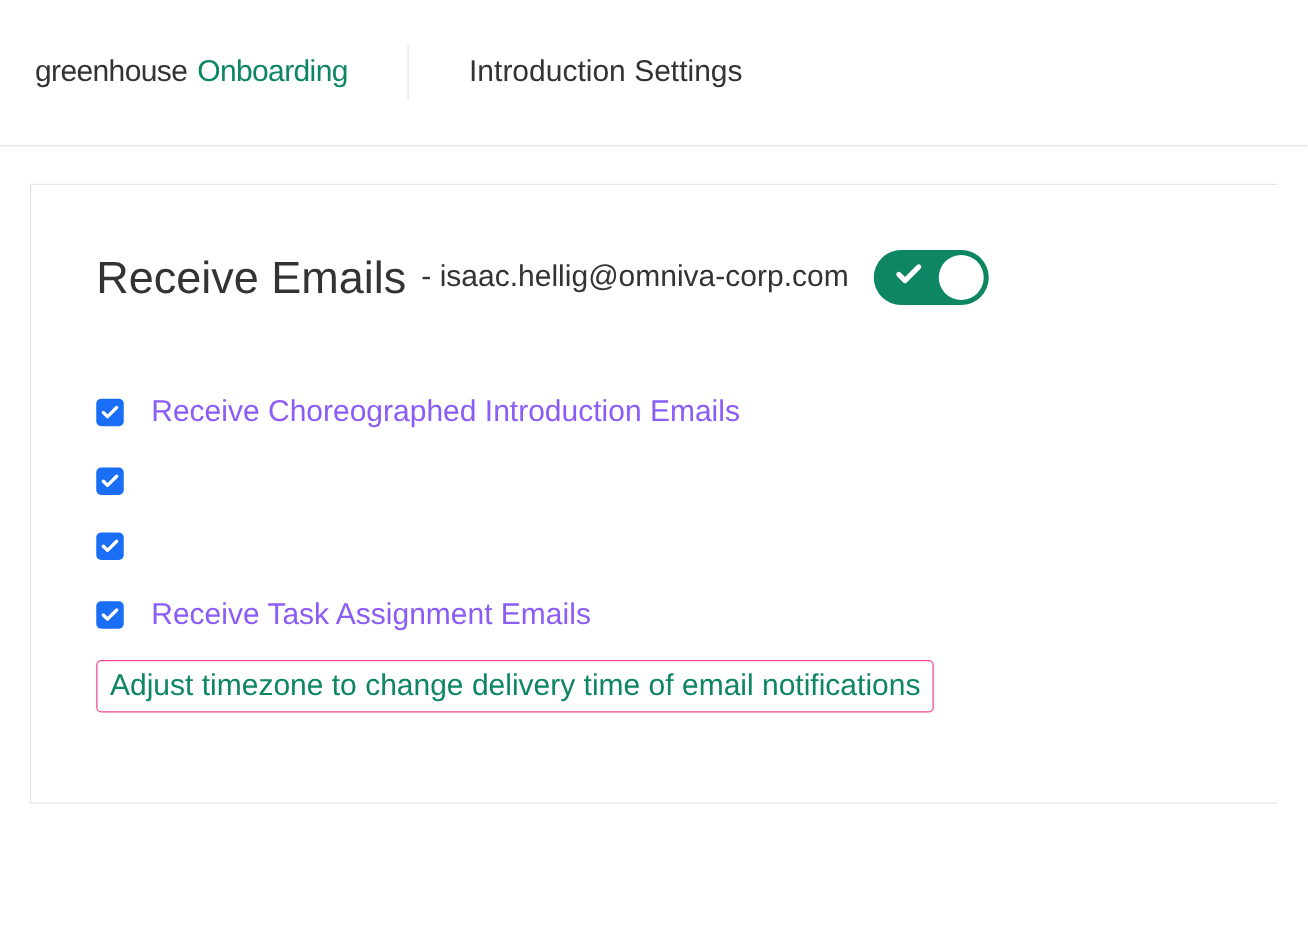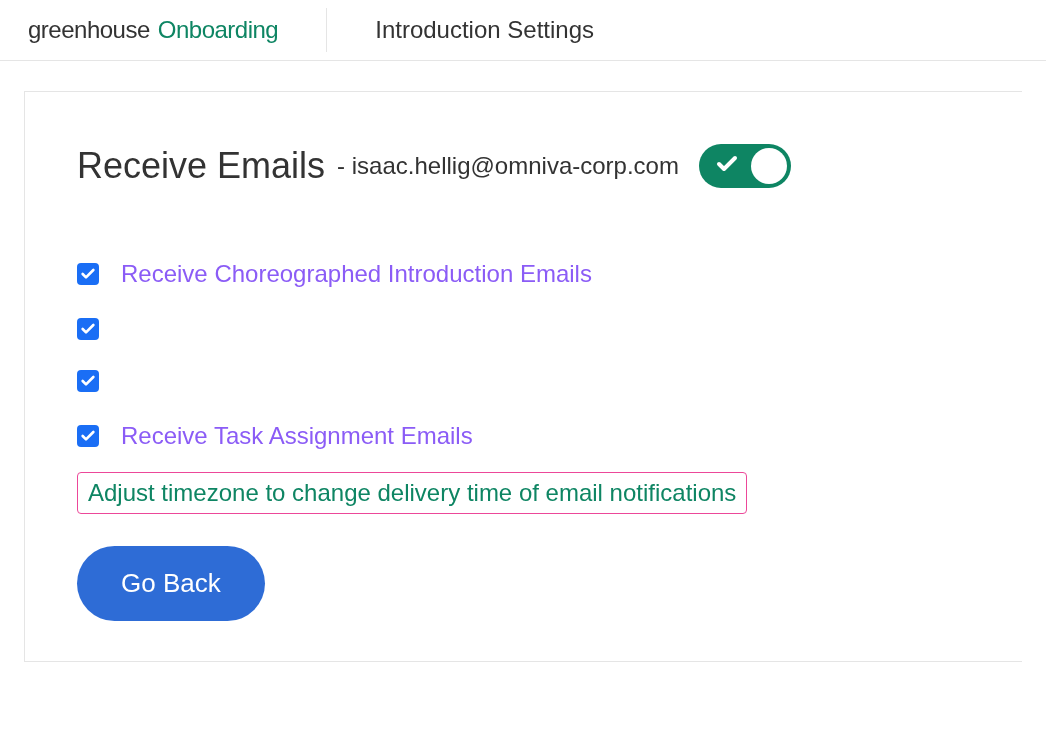--- a/index.html
+++ b/index.html
@@ -13,21 +13,21 @@
   background: #ffffff;
   color: #333;
   width: 1046px;
   height: 740px;
   overflow: hidden;
 }
 
 .header {
   display: flex;
   align-items: center;
-  padding: 8px 28px;
+  padding: 36px 28px;
   border-bottom: 1px solid #e5e5e5;
 }
 
 .logo-group {
   display: flex;
   align-items: baseline;
   gap: 8px;
 }
 
 .logo-main {
@@ -231,17 +231,14 @@
           </svg>
       </div>
       <span class="checkbox-label">Receive Task Assignment Emails</span>
     </div>
   </div>
 
   <div class="timezone-link-wrapper">
     <a class="timezone-link">Adjust timezone to change delivery time of email notifications</a>
   </div>
 
-  <div>
-    <button class="go-back-btn">Go Back</button>
-  </div>
 
 </div>
 
 </body></html>

